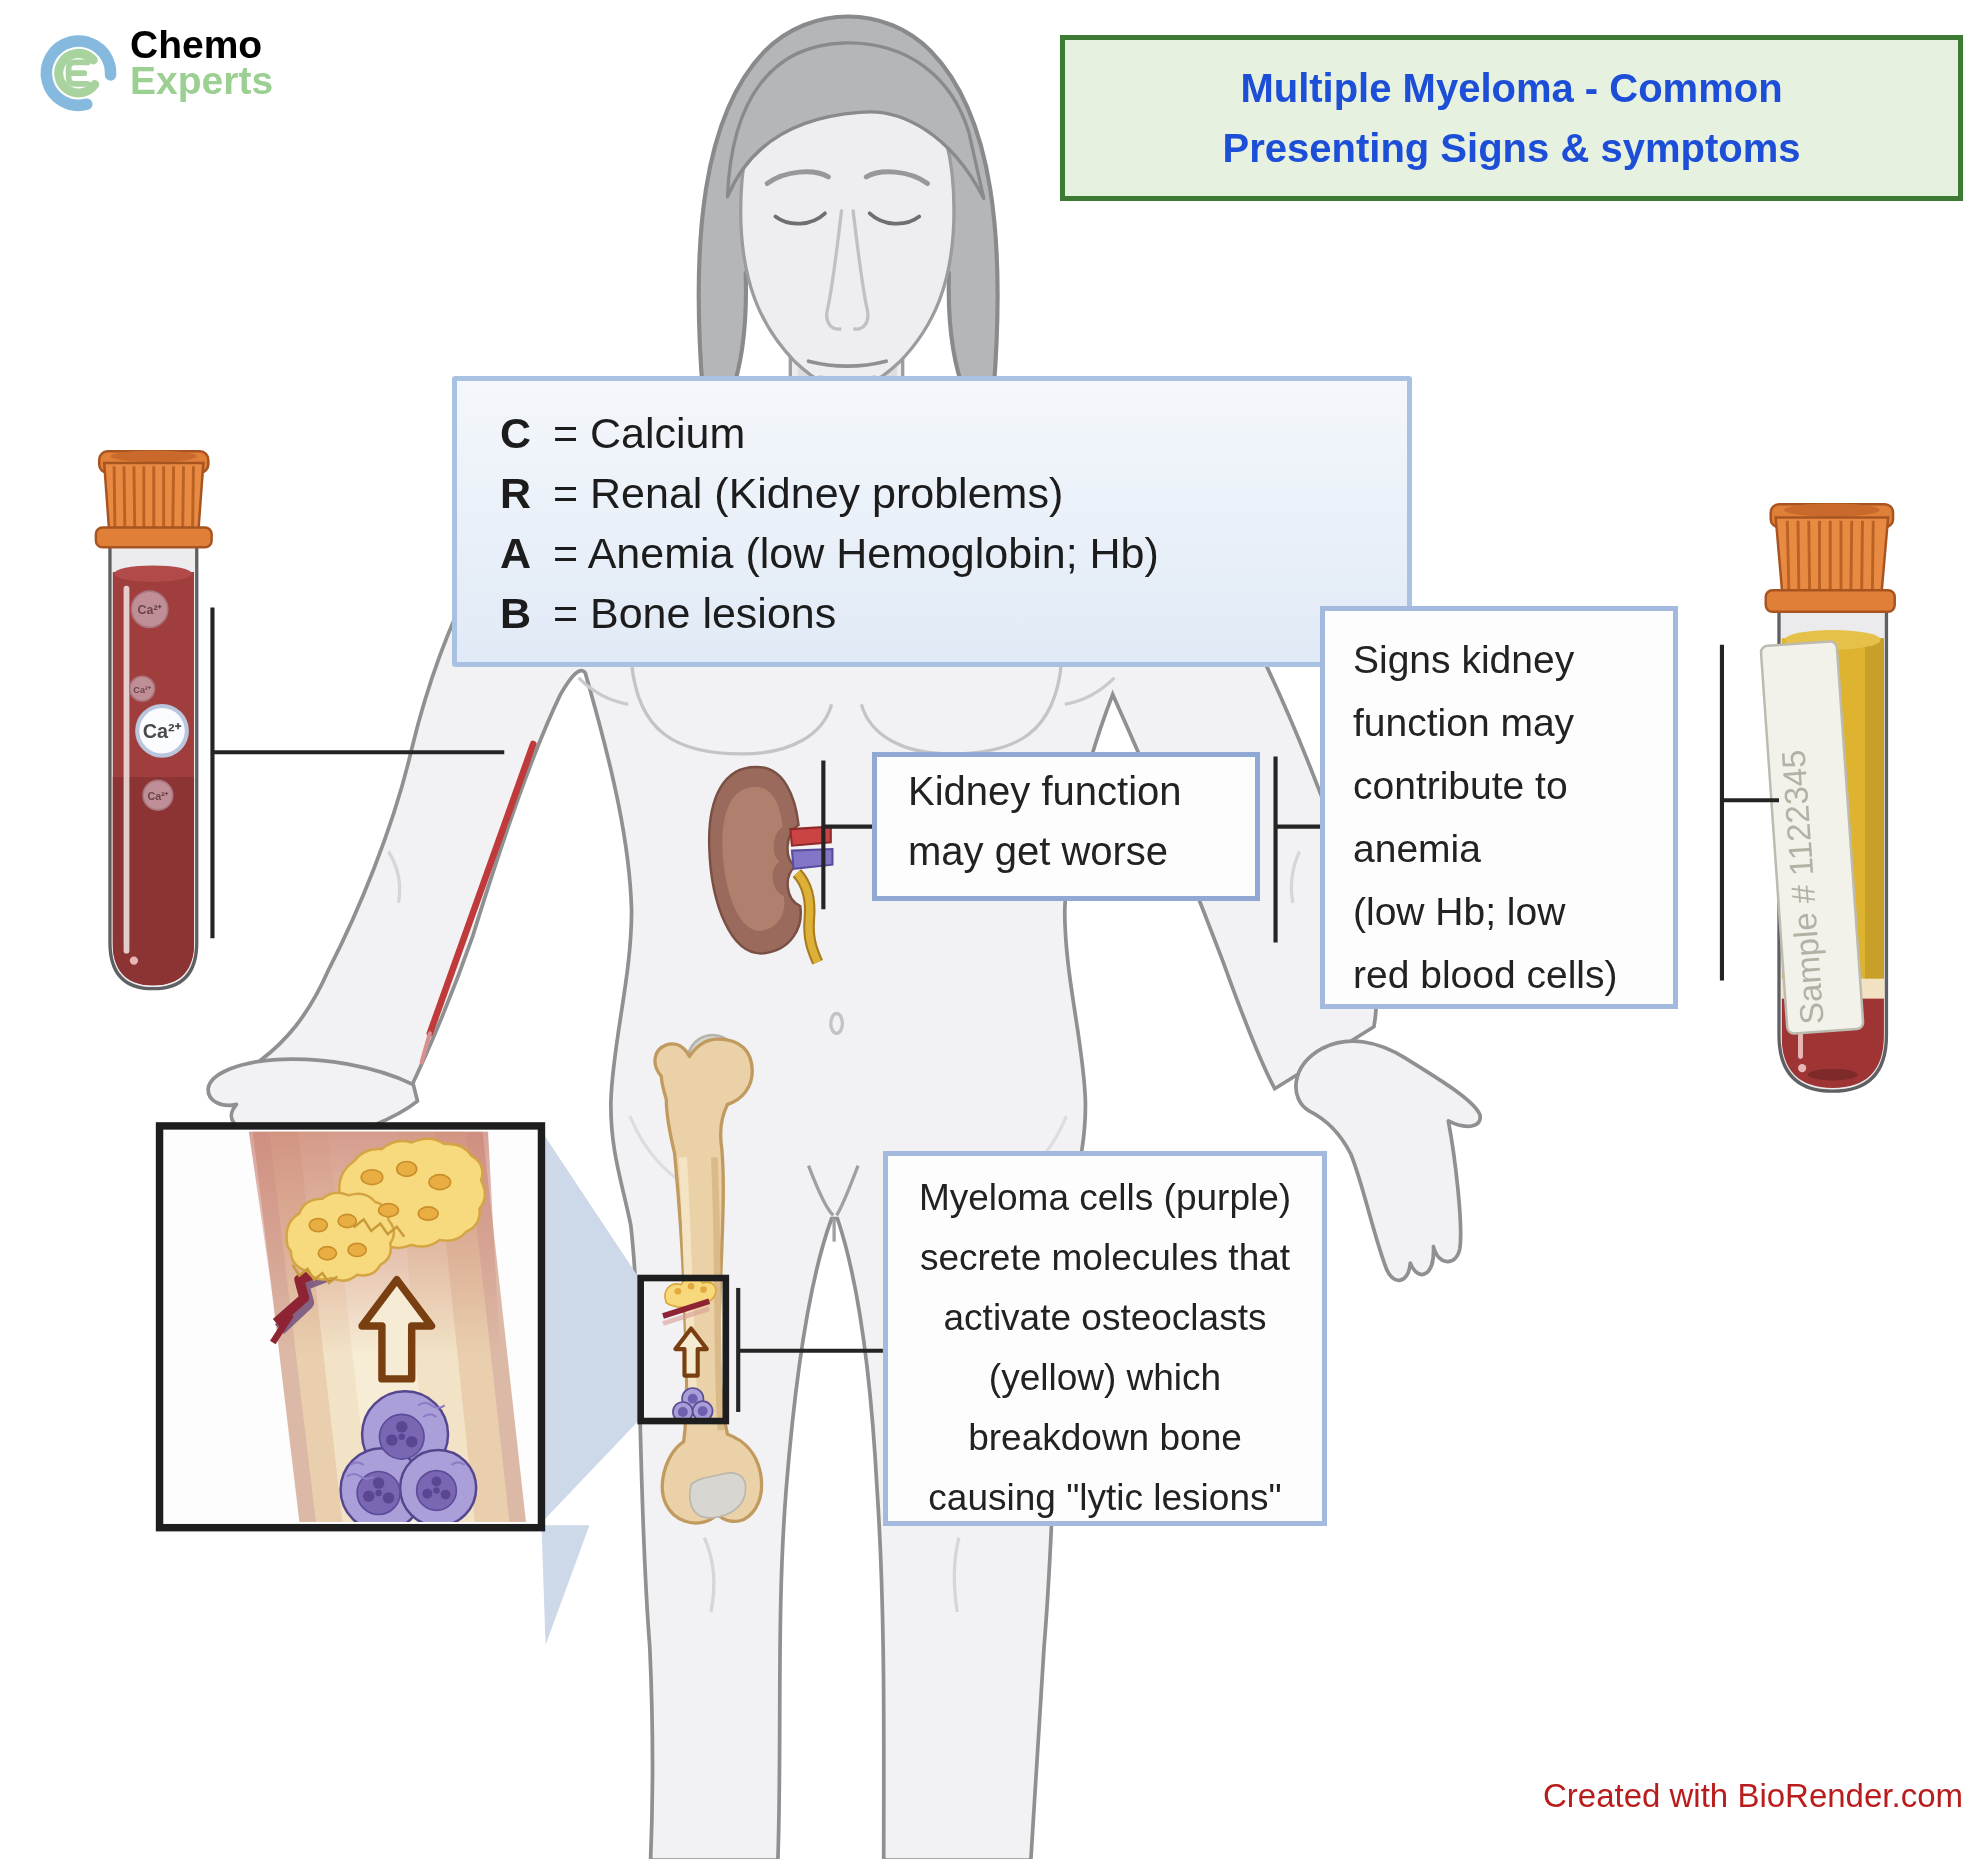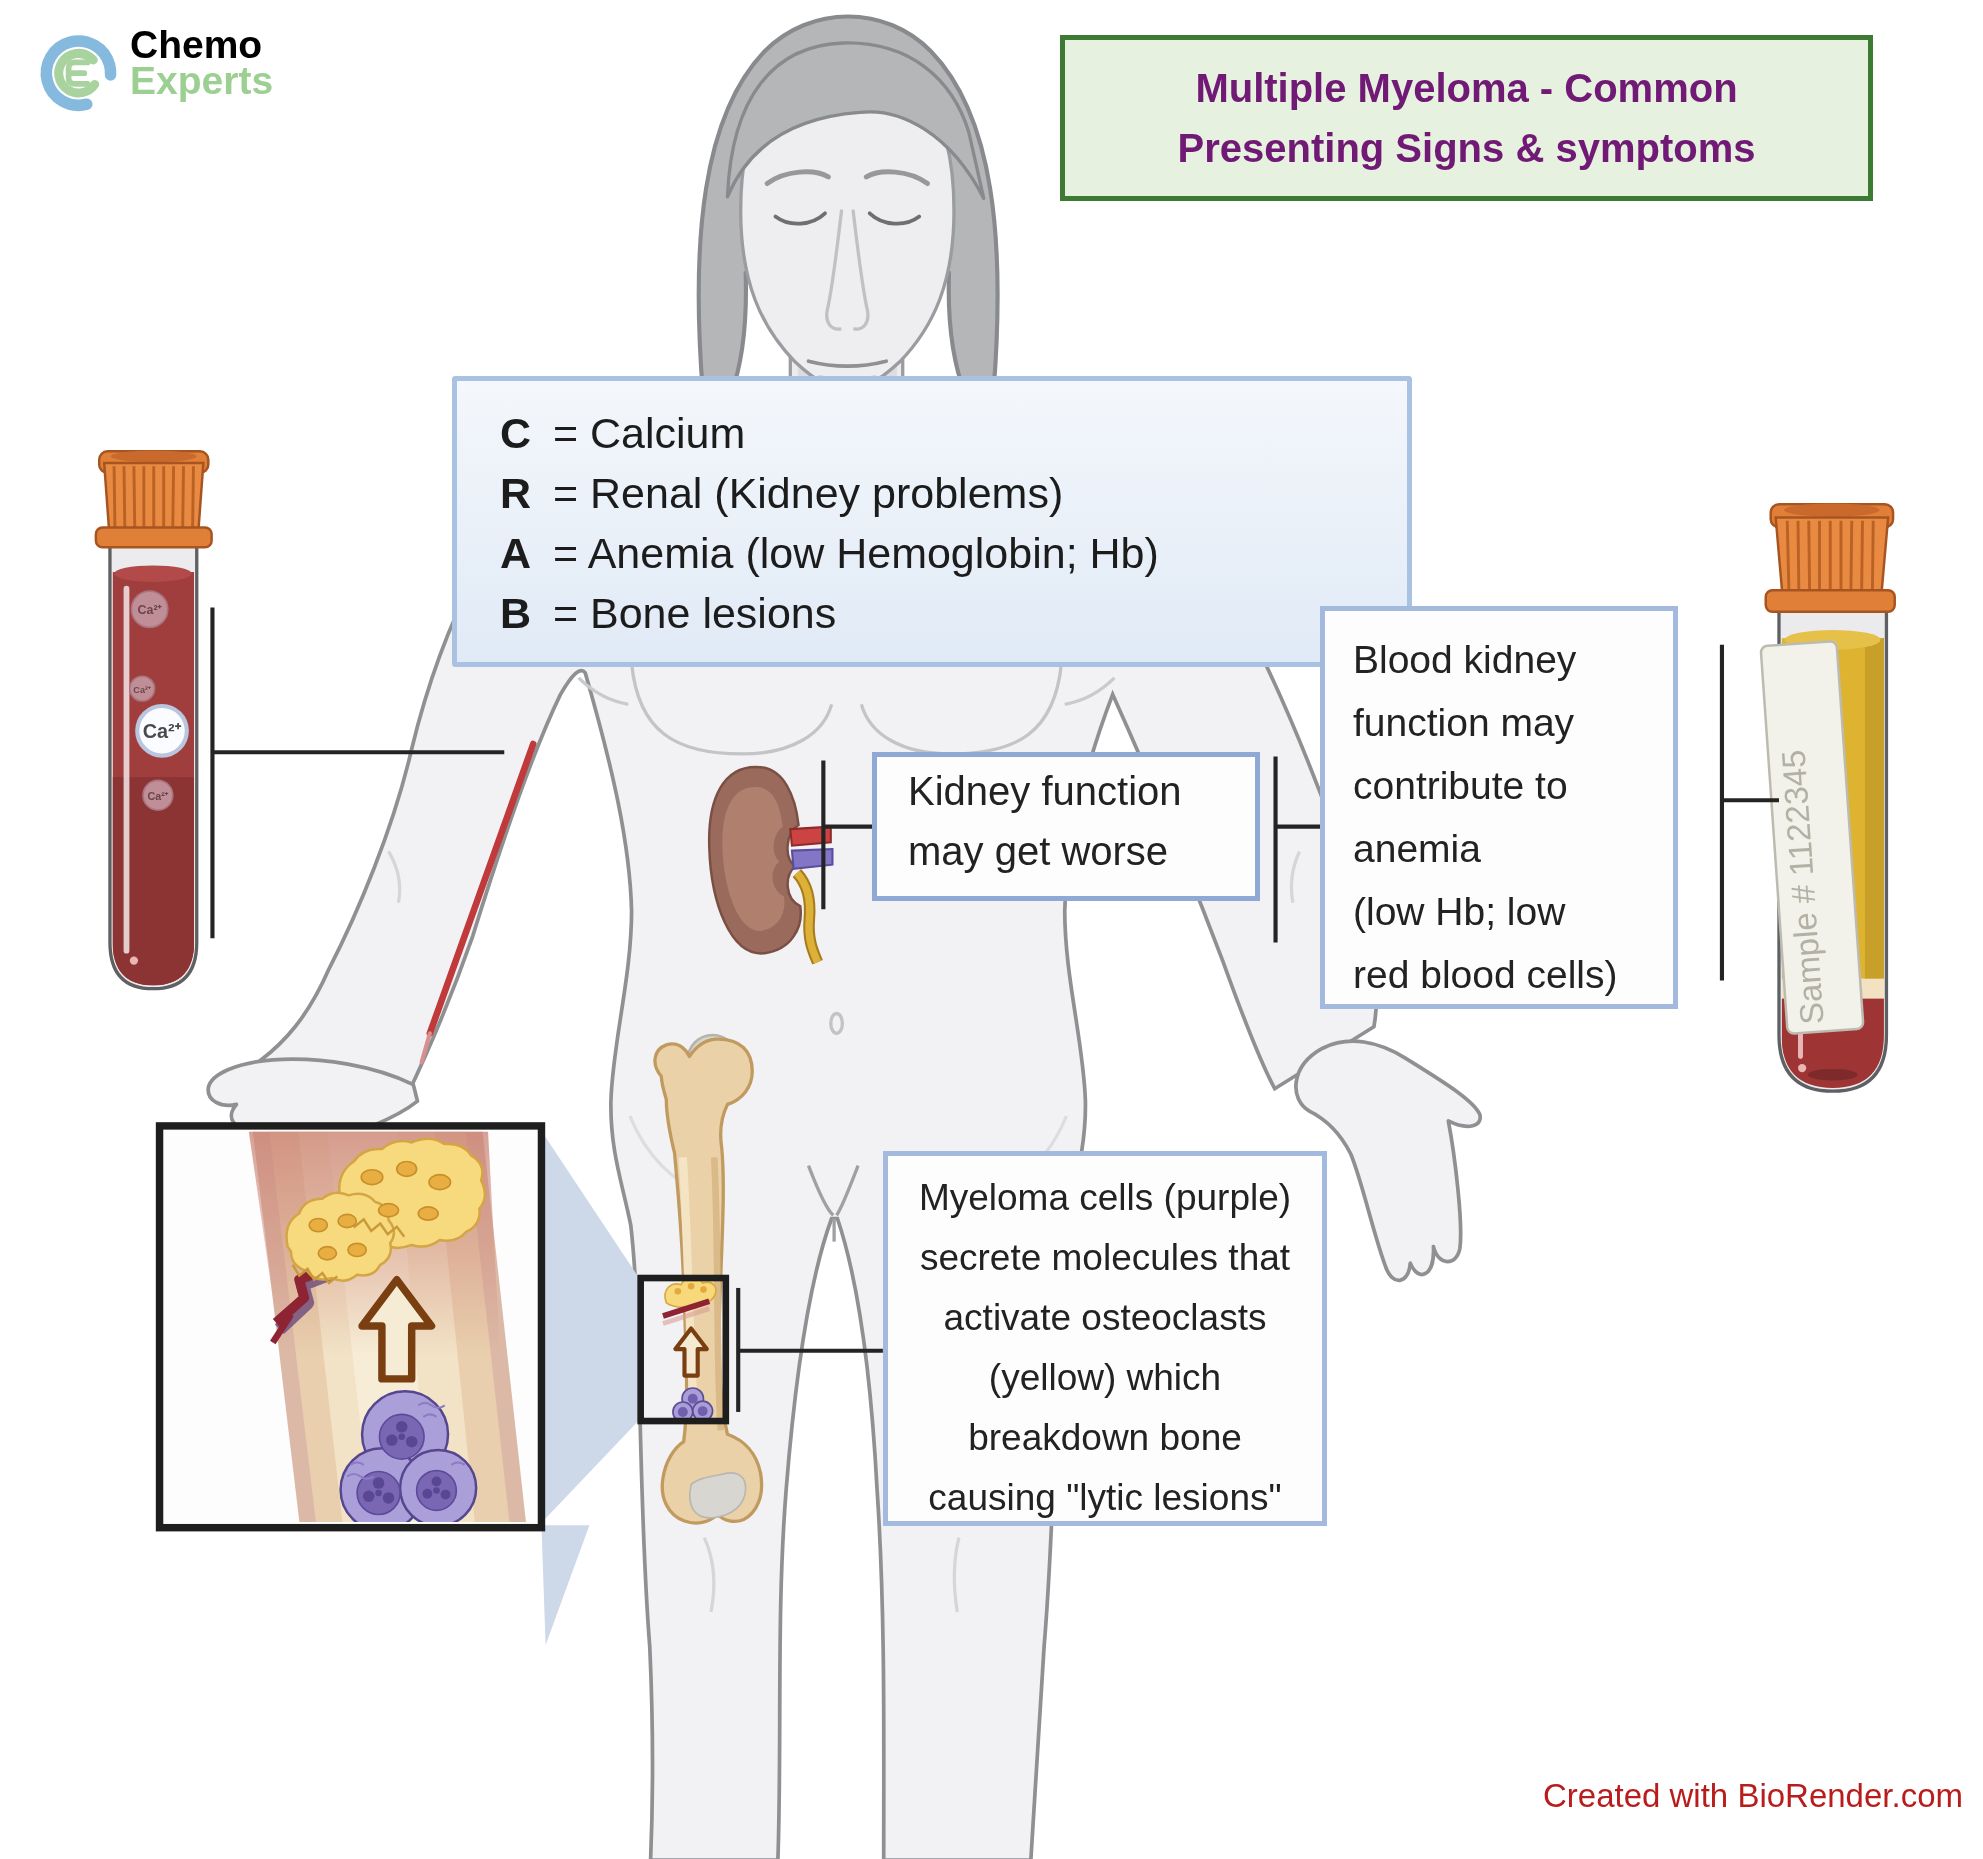--- a/index.html
+++ b/index.html
@@ -1,22 +1,22 @@
 <!DOCTYPE html>
 <html style="font-size:13.2px"><head>
 <meta charset="utf-8">
 <style>
   html,body{margin:0;padding:0;background:#ffffff;}
   .canvas{position:relative;width:1984px;height:1860px;background:#ffffff;overflow:hidden;
           font-family:"Liberation Sans", sans-serif;}
   .canvas svg.art{position:absolute;left:0;top:0;}
   .box{position:absolute;box-sizing:border-box;}
-  .title-box{left:1060px;top:35px;width:813px;height:166px;background:#e6f1e0;border:5.8px solid #3d7b35;
+  .title-box{left:1060px;top:35px;width:903px;height:166px;background:#e6f1e0;border:5.8px solid #3d7b35;
              display:flex;flex-direction:column;justify-content:center;align-items:center;
-             font-size:40px;font-weight:700;color:#701a75;line-height:60px;text-align:center;}
+             font-size:40px;font-weight:700;color:#1d4ed8;line-height:60px;text-align:center;}
   .crab-box{left:452px;top:376px;width:960px;height:291px;background:linear-gradient(180deg,#f4f7fb,#e0eaf6);
             border:5.8px solid #a9c2e2;border-radius:3.3px;padding:21.5px 0 0 43px;
             font-size:43px;color:#1c1c1c;line-height:60px;}
   .crab-line .crab-letter{font-weight:800;display:inline-block;min-width:41px;}
   .callout{background:#fdfdfe;color:#222;}
   .kidney-box{left:872px;top:752px;width:388px;height:149px;border:5.8px solid #8fa9d4;
               font-size:40px;line-height:60px;padding:4px 0 0 31px;}
   .anemia-box{left:1320px;top:606px;width:358px;height:403px;border:5px solid #a3bade;
               font-size:39px;line-height:63px;padding:16.5px 0 0 28px;}
   .myeloma-box{left:883px;top:1151px;width:444px;height:375px;border:5.8px solid #a3bade;
@@ -384,21 +384,21 @@
     </div>
   </div>
 
 
   <div class="box callout kidney-box">
     <div>Kidney function</div>
     <div>may get worse</div>
   </div>
 
   <div class="box callout anemia-box">
-    <div>Blood kidney</div>
+    <div>Signs kidney</div>
     <div>function may</div>
     <div>contribute to</div>
     <div>anemia</div>
     <div>(low Hb; low</div>
     <div>red blood cells)</div>
   </div>
 
   <div class="box callout myeloma-box">
     <div>Myeloma cells (purple)</div>
     <div>secrete molecules that</div>

